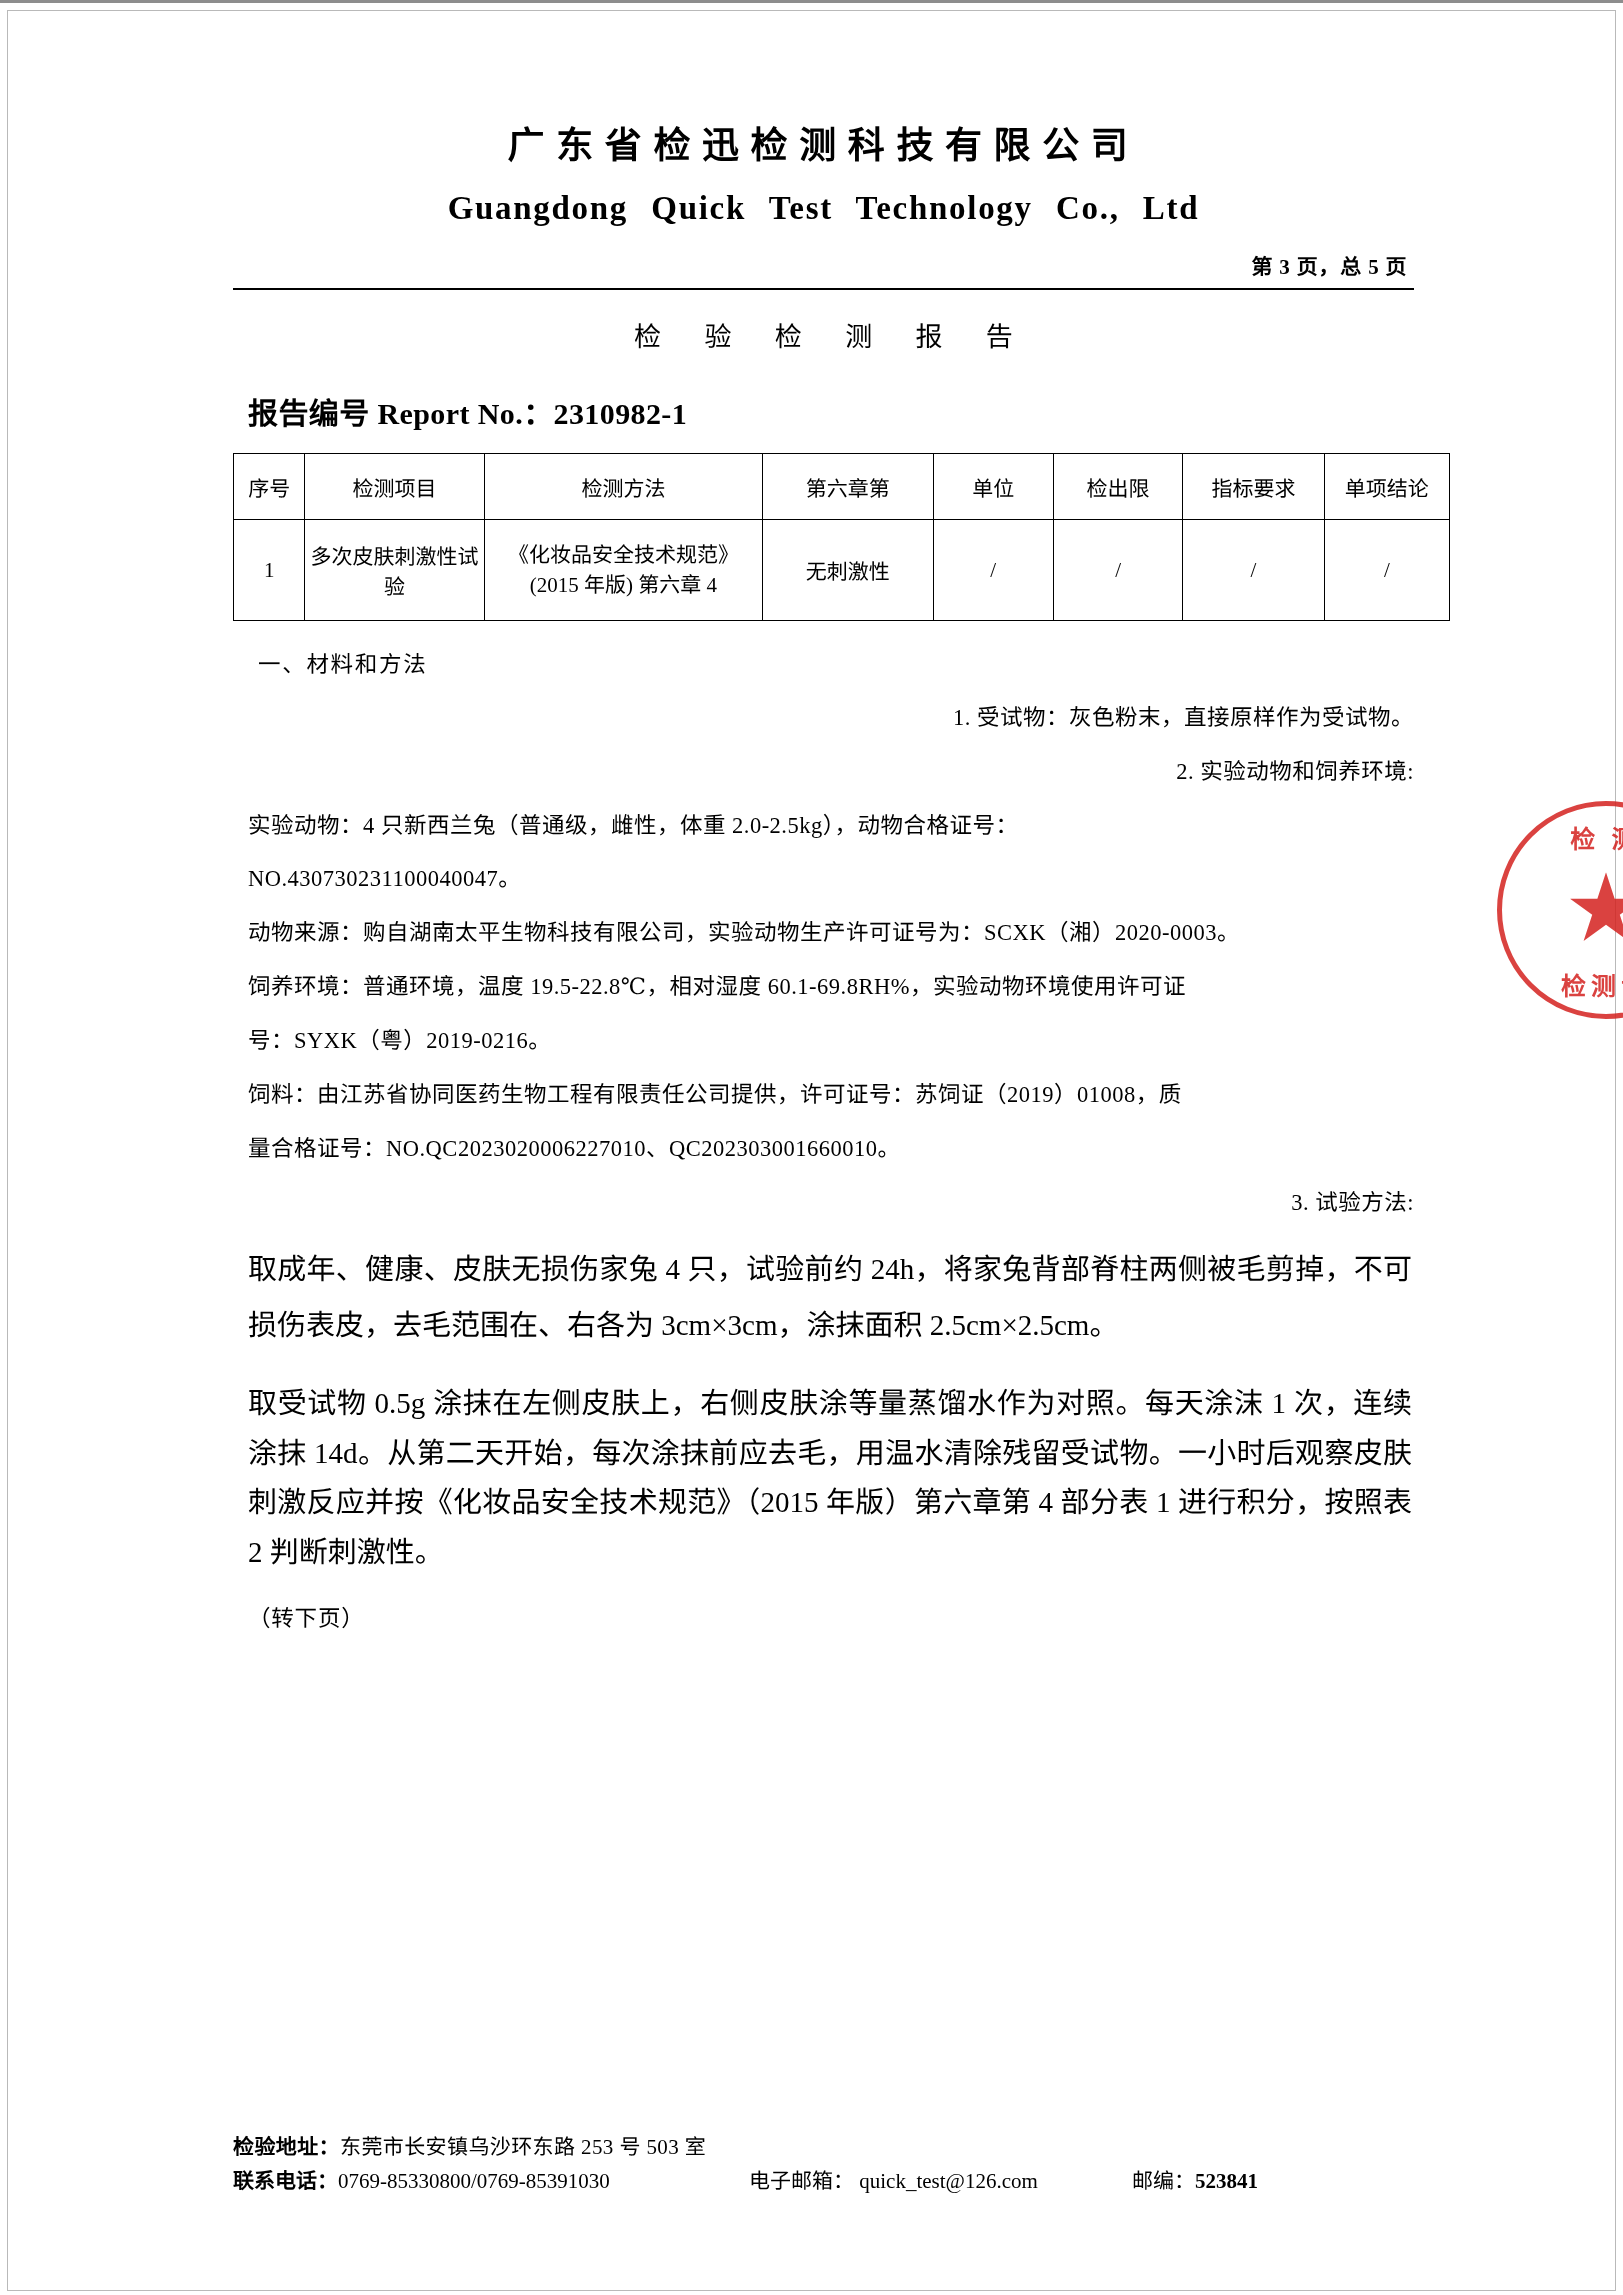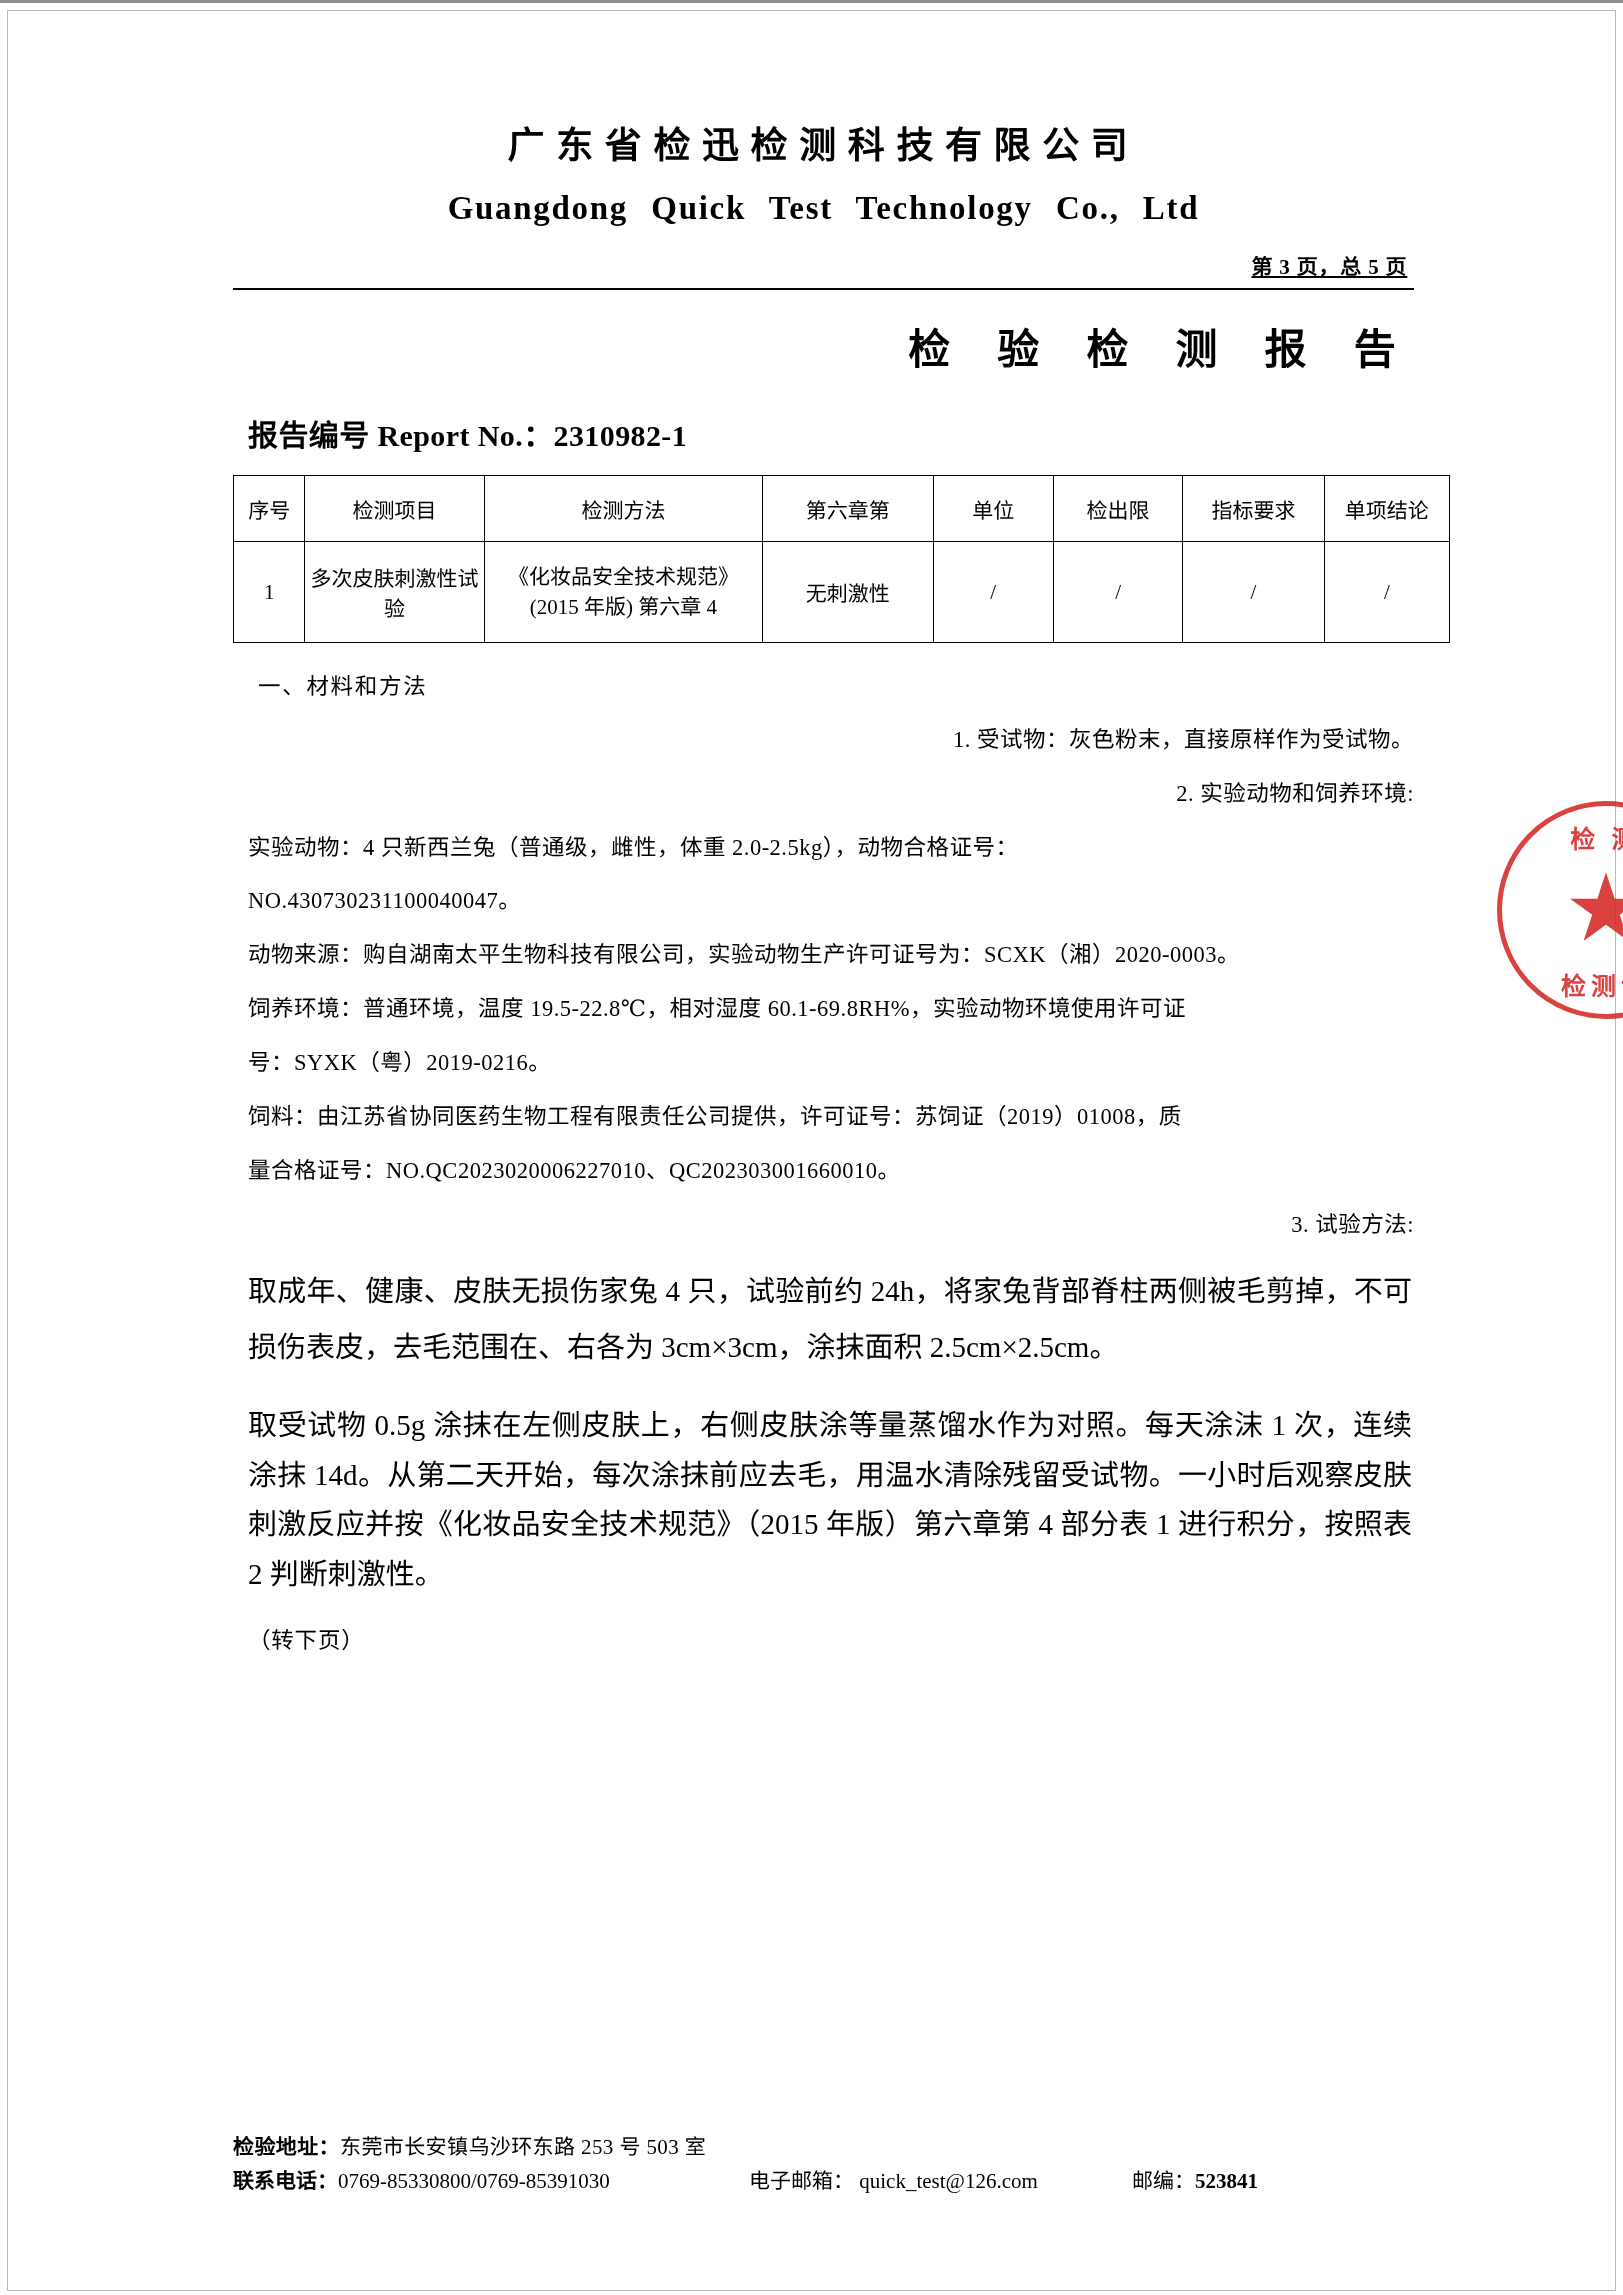--- a/index.html
+++ b/index.html
@@ -51,30 +51,29 @@
     word-spacing: 13.3px;
     font-family: "Liberation Serif", "DejaVu Serif", serif;
   }
   .pageno {
     text-align: right;
     font-size: 21px;
     font-weight: bold;
     margin-top: 23px;
     padding-right: 6.7px;
     letter-spacing: 0.8px;
-    text-decoration: underline;
   }
   .rule {
     border-top: 2.5px solid #000;
     margin-top: 8.3px;
   }
   .title {
-    text-align: right;
-    font-size: 42px;
-    font-weight: bold;
+    text-align: center;
+    font-size: 27px;
+    font-weight: normal;
     letter-spacing: 18.3px;
     margin-top: 25px;
     text-indent: 18.3px;
   }
   .reportno {
     font-size: 30px;
     margin-top: 35px;
     margin-left: 15px;
     letter-spacing: 0.4px;
     font-weight: bold;

